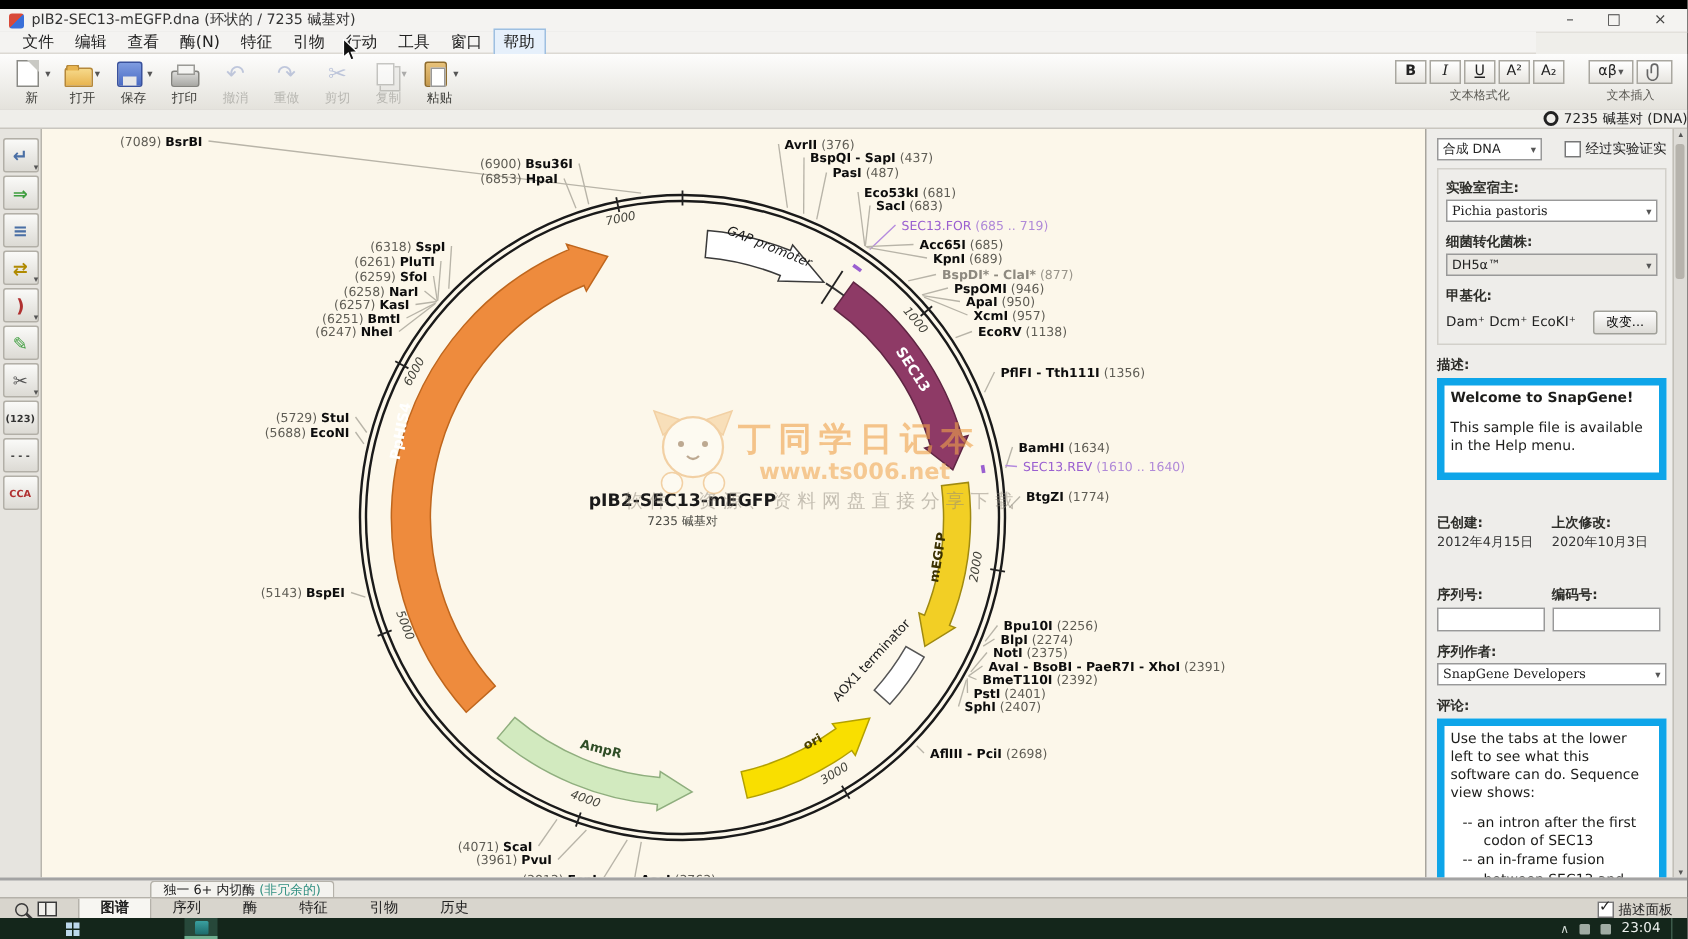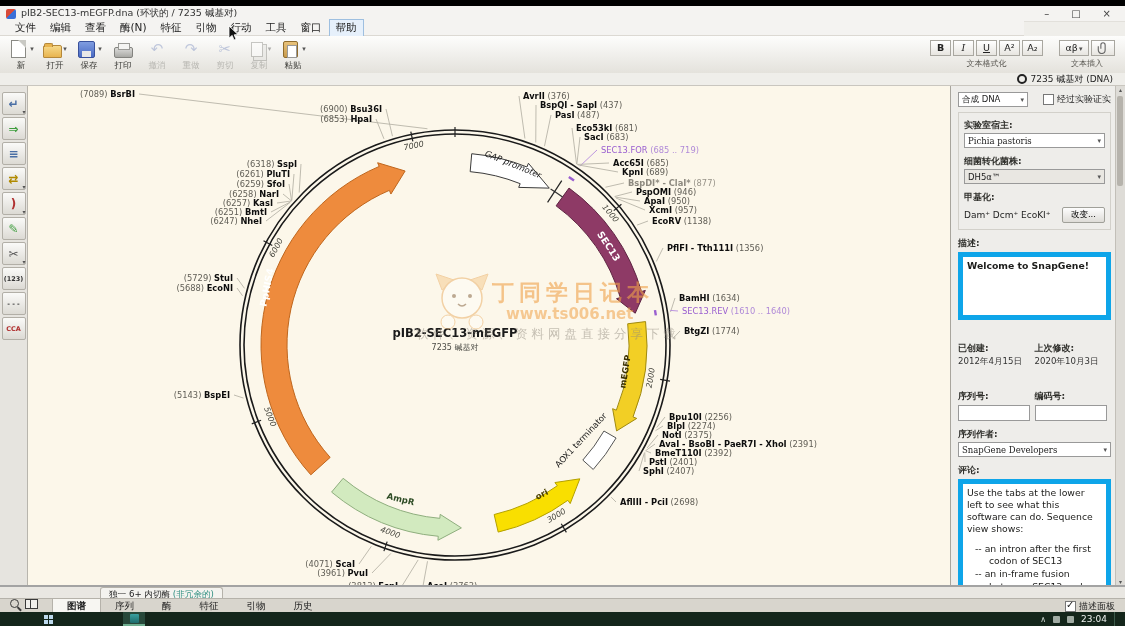--- a/index.html
+++ b/index.html
@@ -38,21 +38,21 @@
   .tdrop{font-size:7px;color:#555;margin-left:1px;}
   .tlab{font-size:8.5px;color:#3a3a36;margin-top:1px;white-space:nowrap;}
   .tbtn.dis .tlab{color:#7a7a74;}
   #tb-right{margin-left:auto;display:flex;padding-top:4px;margin-right:10px;gap:16px;}
   .tgroup{display:flex;flex-direction:column;align-items:center;}
   #fmt-btns,.insrow{display:flex;gap:2px;}
   .fbtn{display:inline-block;min-width:15px;height:14px;line-height:14px;text-align:center;font-size:9.5px;border:1px solid #a9a7a0;background:linear-gradient(#fff,#e7e5e0);padding:0 2px;color:#222;}
   .fb0{font-weight:bold;} .fb1{font-style:italic;font-family:"DejaVu Serif",serif;} .fb2{text-decoration:underline;}
   .fbtn.wide{min-width:24px;} .fbtn.clip{min-width:18px;}
   .glab{font-size:8px;color:#5c5a54;margin-top:2px;white-space:nowrap;}
-  #infostrip{position:absolute;left:0;top:73px;width:1125px;height:13px;background:#efeeea;border-bottom:1px solid #c9c6bf;display:flex;align-items:center;justify-content:flex-end;padding-right:12px;box-sizing:border-box;}
+  #infostrip{position:absolute;left:0;top:73px;width:1125px;height:13px;background:#efeeea;border-bottom:1px solid #c9c6bf;display:flex;align-items:center;justify-content:flex-end;padding-right:0;box-sizing:border-box;}
   .circ{width:6px;height:6px;border:2px solid #222;border-radius:50%;display:inline-block;margin-right:4px;}
   #bpdna{font-size:9px;color:#222;}
   
   #sidebar{position:absolute;left:0;top:86px;width:28px;height:499px;background:#e6e4df;border-right:1px solid #b8b5ad;box-sizing:border-box;padding-top:4px;}
   .sbtn{width:22px;height:21px;margin:2px auto;background:linear-gradient(#fafaf8,#dcdad4);border:1px solid #b2afa7;border-radius:2px;display:flex;align-items:center;justify-content:center;position:relative;}
   .sglyph{font-size:12px;line-height:12px;font-weight:bold;}
   .sglyph.ssmall{font-size:6.5px;font-weight:bold;letter-spacing:0;}
   .sdrop{position:absolute;right:-1px;bottom:-1px;font-size:6px;color:#555;}
   #map-area{position:absolute;left:28px;top:86px;width:922px;height:499px;background:#fcf7ea;overflow:hidden;}
   #map-svg{position:absolute;left:0;top:0;}
@@ -91,21 +91,21 @@
   .cpara{margin-bottom:8px;}
   .cpara.ind{padding-left:22px;text-indent:-14px;margin-bottom:1px;}
   .pscroll{position:absolute;right:0;top:0;width:9px;height:499px;background:#dedcd7;border-left:1px solid #c2bfb8;}
   .sarr{position:absolute;left:0;width:9px;text-align:center;font-size:6px;color:#555;top:0;}
   .sarr.bot{top:auto;bottom:0;}
   .sthumb{position:absolute;left:1px;top:10px;width:6px;height:90px;background:#b6b3ac;border-radius:2px;}
   
   #statusrow{position:absolute;left:0;top:585px;width:1125px;height:13px;background:#e9e7e2;border-top:2px solid #a3a3a3;}
   #cutters-tab{position:absolute;left:100px;top:0px;height:12px;line-height:12px;background:#f4f3ef;border:1px solid #b5b2aa;border-bottom:none;border-radius:3px 3px 0 0;font-size:8.6px;padding:0 8px;color:#222;}
   #cutters-tab .teal{color:#2f8f80;}
-  #tabrow{position:absolute;left:0;top:598px;width:1125px;height:14px;background:#d8d5cd;border-top:1px solid #b5b2aa;display:flex;align-items:flex-start;}
+  #tabrow{position:absolute;left:0;top:598px;width:1125px;height:14px;background:#d8d5cd;border-top:1px solid #b5b2aa;display:flex;align-items:center;}
   .mag{position:relative;width:7px;height:7px;border:1.5px solid #3a3a3a;border-radius:50%;display:inline-block;margin:0 6px 0 10px;}
   .mag::after{content:"";position:absolute;width:5px;height:1.5px;background:#3a3a3a;transform:rotate(45deg);right:-4px;bottom:-2px;}
   .spl{width:11px;height:8px;border:1px solid #3a3a3a;display:inline-block;position:relative;margin-right:14px;background:#f0efeb;}
   .spl::after{content:"";position:absolute;left:4px;top:0;bottom:0;width:1px;background:#3a3a3a;}
   #vtabs{display:flex;height:14px;}
   .vtab{font-size:9.5px;padding:0 14px;line-height:14px;color:#222;}
   .vtab.sel{background:#f7f6f2;border-left:1px solid #b5b2aa;border-right:1px solid #b5b2aa;font-weight:bold;}
   #descpanel-cb{position:absolute;right:10px;top:1px;display:flex;align-items:center;gap:3px;}
   #taskbar{position:absolute;left:0;top:612px;width:1125px;height:14px;background:#14261b;display:flex;align-items:center;}
   .winlogo{display:grid;grid-template-columns:4px 4px;grid-gap:1px;margin-left:44px;}
@@ -444,20 +444,21 @@
         </div>
       <div class="plab mt">甲基化:</div>
       <div class="mrow">
         <span class="mval">Dam⁺  Dcm⁺  EcoKI⁺</span>
         <button class="pbtn">改变...</button>
       </div>
     </div>
     <div class="plab mt">描述:</div>
     <div class="wbox desc">
       <div class="bold">Welcome to SnapGene!</div>
+      <div class="mt4">This sample file is available in the Help menu.</div>
     </div>
     <div class="dates">
       <div>
           <div class="plab">已创建:</div>
           <div class="dval">2012年4月15日</div>
         </div>
       <div>
           <div class="plab">上次修改:</div>
           <div class="dval">2020年10月3日</div>
         </div>

